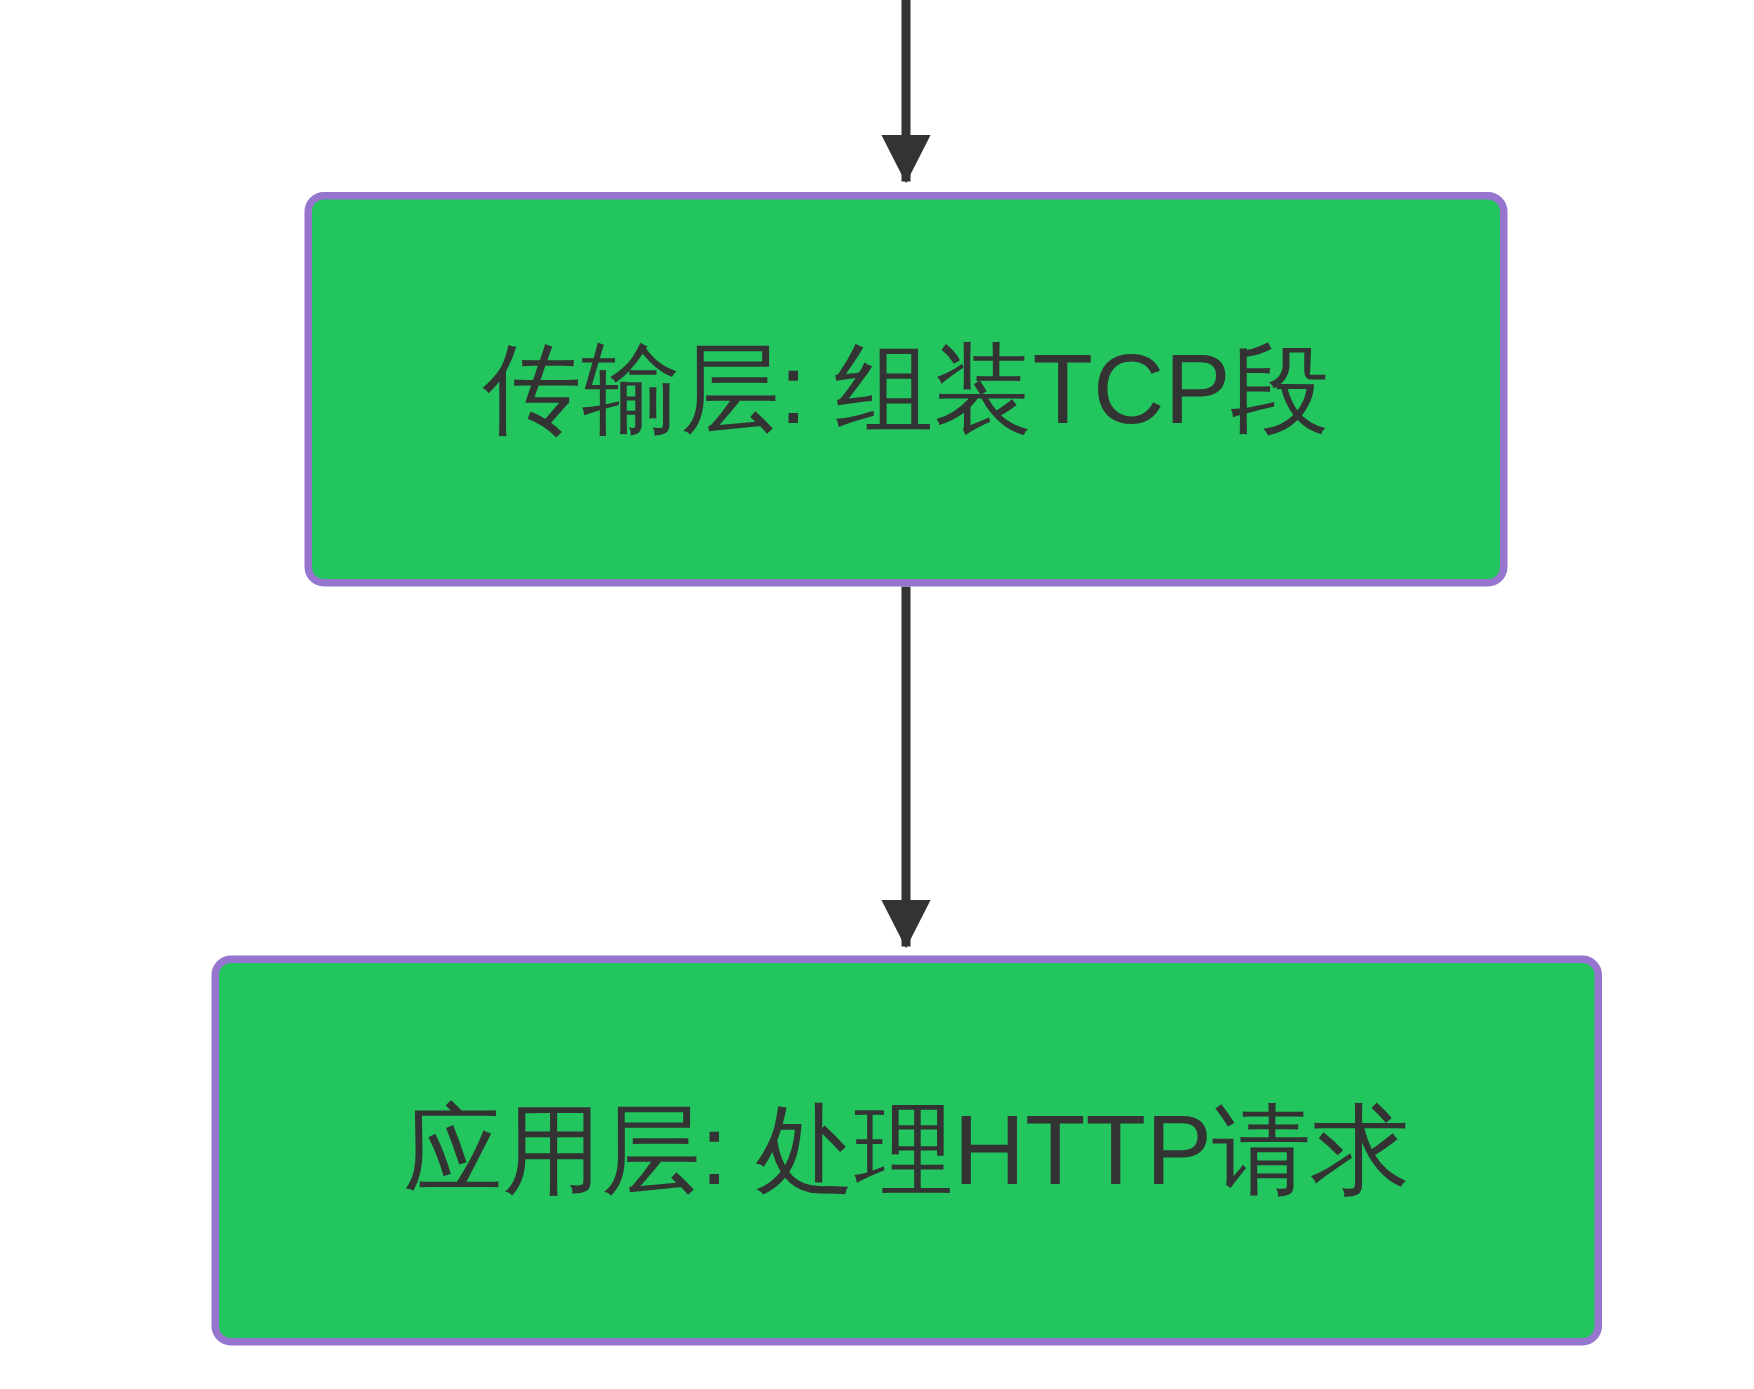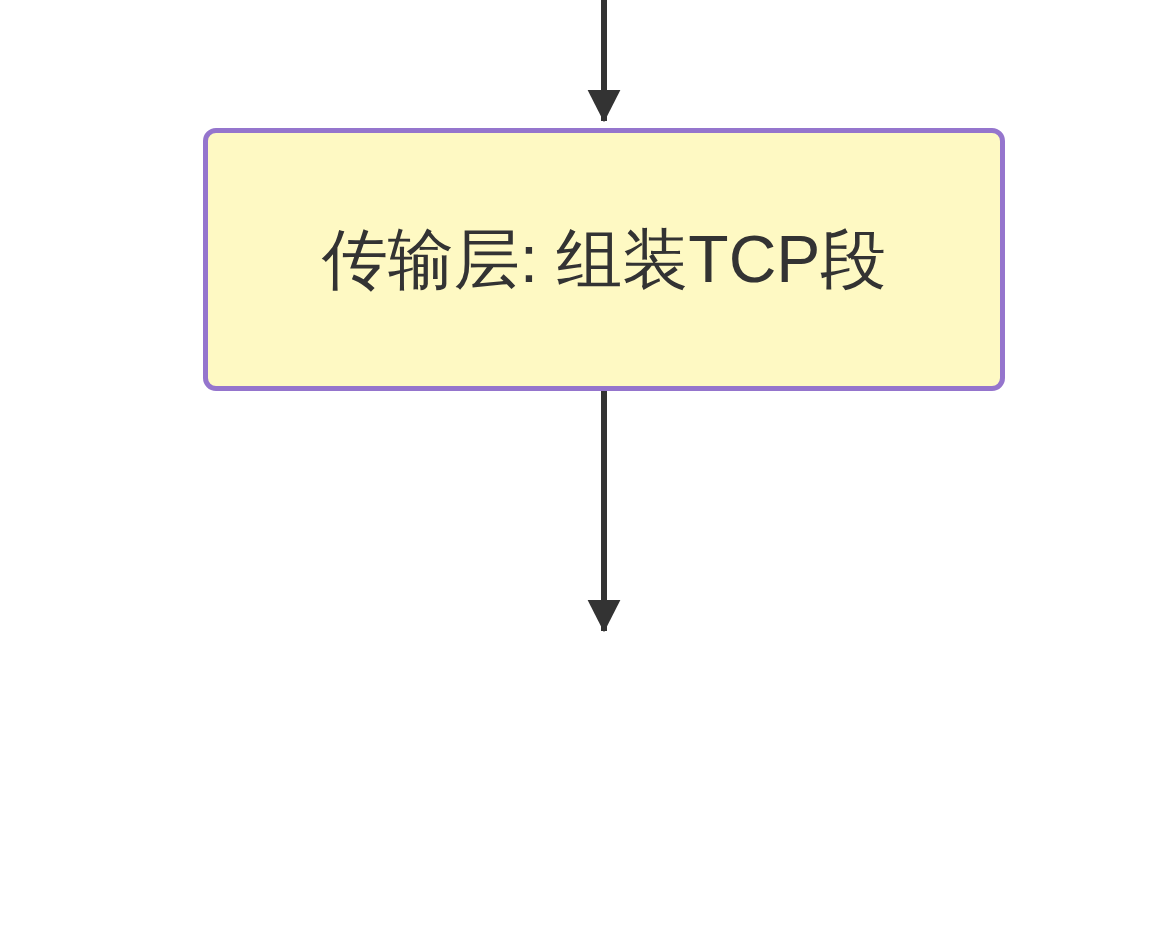--- a/index.html
+++ b/index.html
@@ -21,21 +21,21 @@
   .edge-layer {
     position: absolute;
     left: 0;
     top: 0;
     width: 1169px;
     height: 926px;
   }
   .node {
     position: absolute;
     box-sizing: border-box;
-    background: #fef9c3;
+    background: #22c55e;
     border: 5px solid #9575CD;
     border-radius: 13px;
     display: flex;
     align-items: center;
     justify-content: center;
     z-index: 2;
   }
   .node-label {
     color: #333333;
     font-size: 66px;
@@ -76,14 +76,17 @@
 
     <g>
       <line x1="604" y1="391" x2="604" y2="631" stroke="#333333" stroke-width="6" marker-end="url(#arrowhead)"></line>
     </g>
   </svg>
 
   <div class="node" id="node-transport">
     <span class="node-label">传输层: 组装TCP段</span>
   </div>
 
+  <div class="node" id="node-application">
+    <span class="node-label">应用层: 处理HTTP请求</span>
+  </div>
 
 </div>
 
 </body></html>

